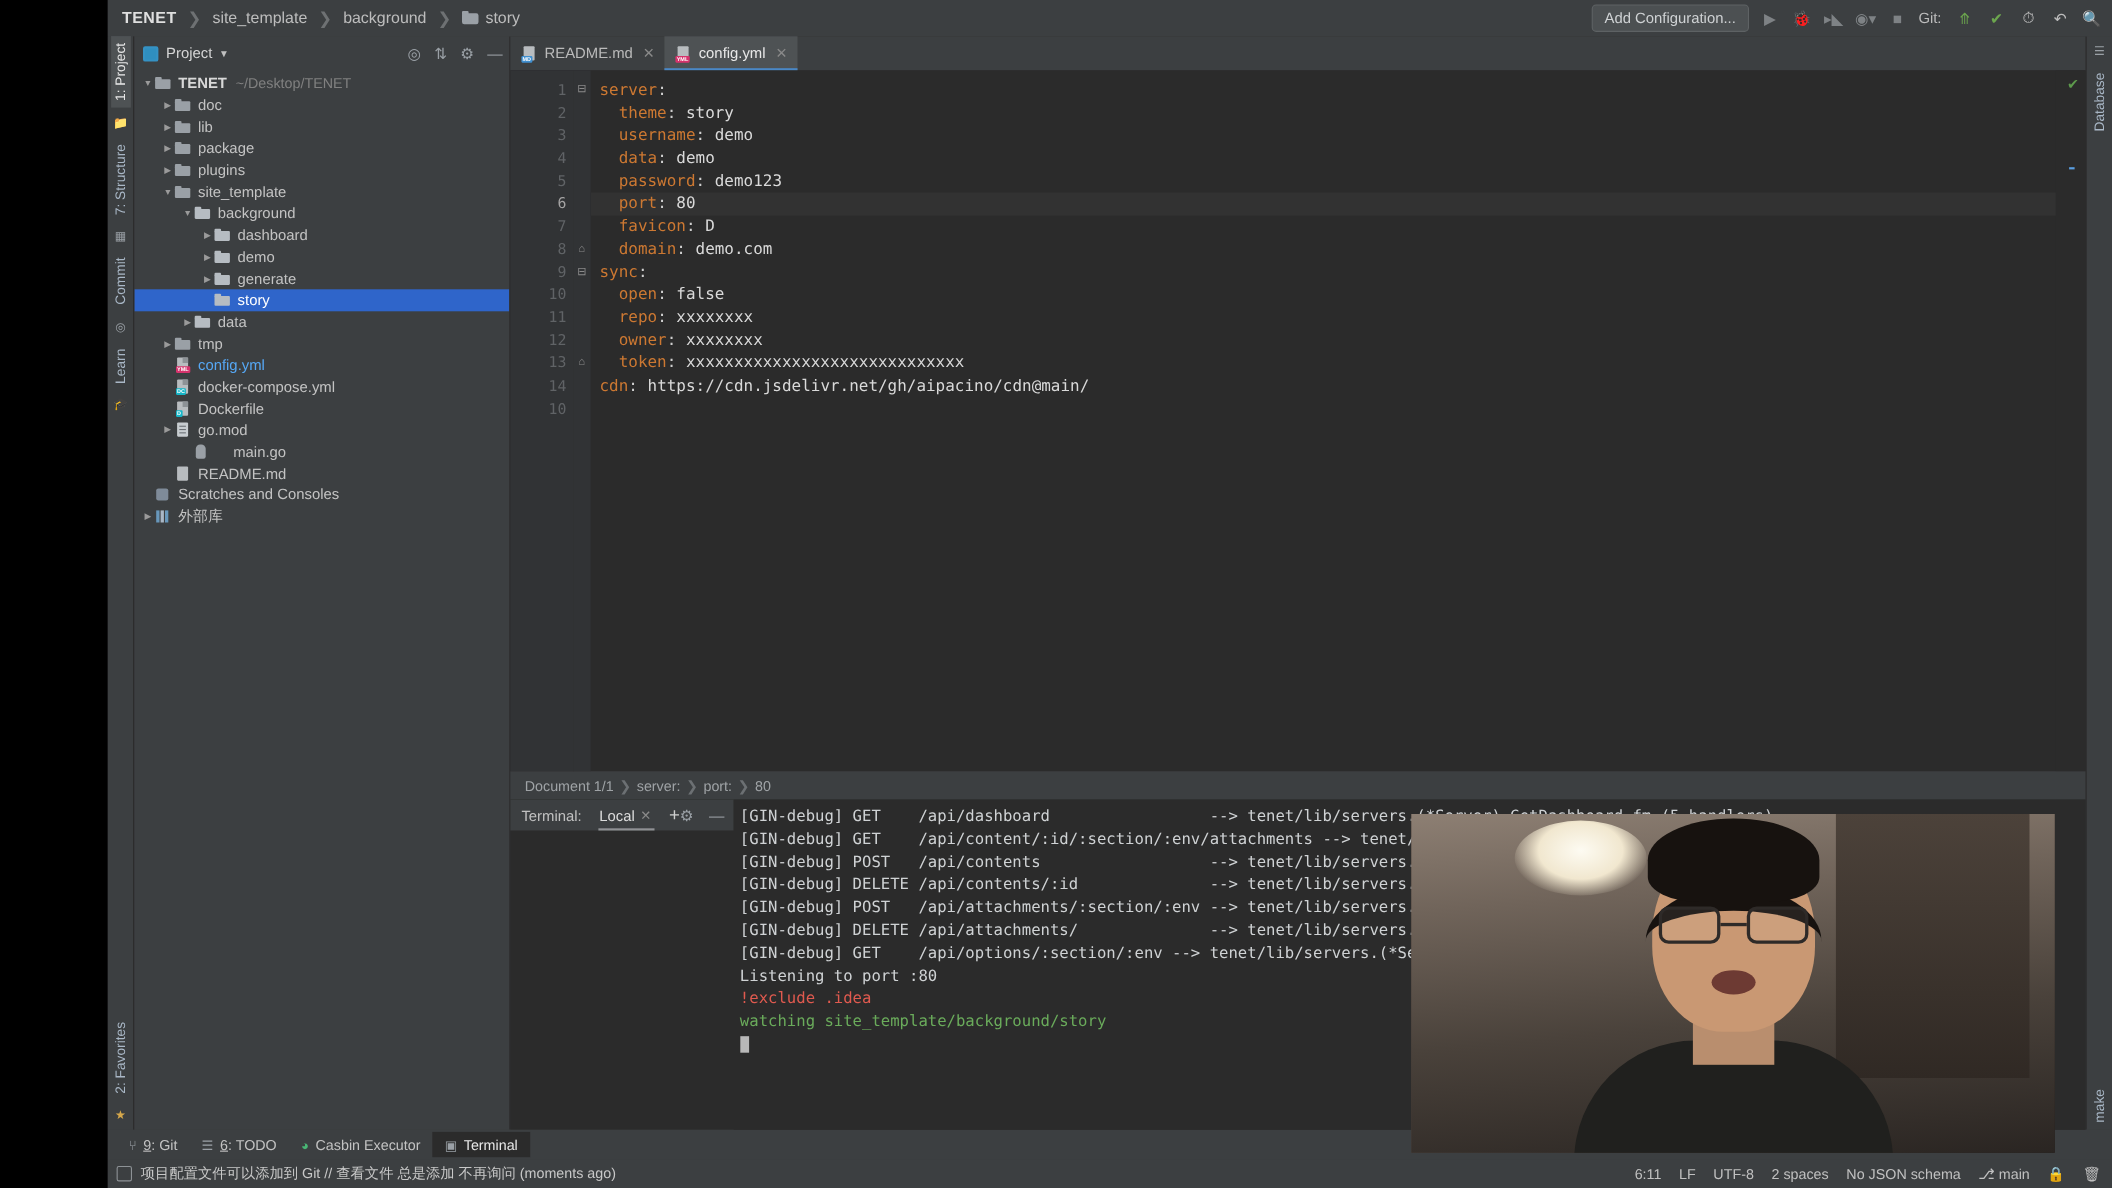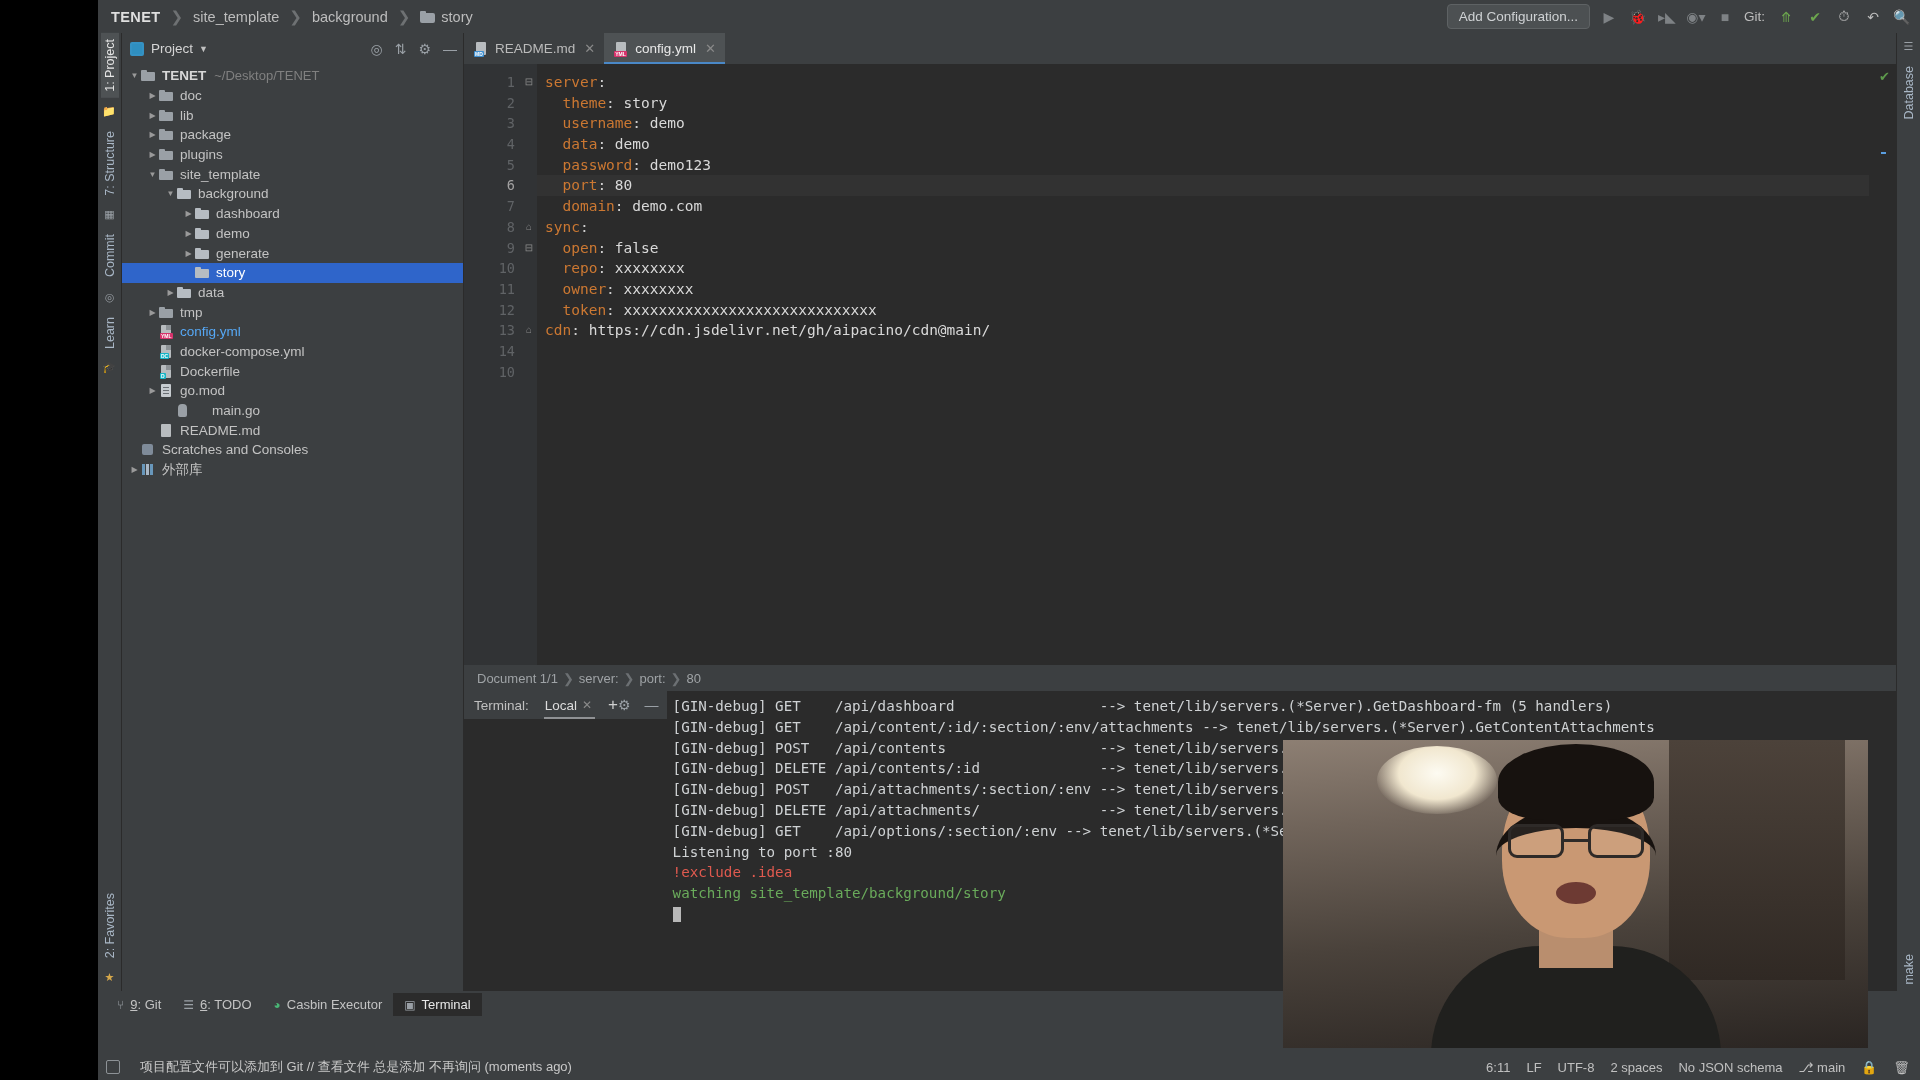--- a/index.html
+++ b/index.html
@@ -222,21 +222,21 @@
   }
   .btool { display:flex; align-items:center; gap:6px; padding:4px 11px; white-space:nowrap; }
   .btool.active { background:#2b2b2b; color:#e8e8e8; }
   .btool u { text-decoration:underline; }
   .bico { font-size:12px; color:#9aa0a6; }
   .bico.green { color:#49b675; }
 
   
   .status {
     height:26px; min-height:26px; background:#3c3f41; display:flex; align-items:center;
-    padding:0 10px 0 8px; font-size:13px; color:#c0c0c0; gap:12px;margin-top:36px;
+    padding:0 10px 0 8px; font-size:13px; color:#c0c0c0; gap:0px;
   }
   .status .msg { margin-left:8px; color:#c8c8c8; }
   .status .right { margin-left:auto; display:flex; align-items:center; gap:16px; }
   .sbico { width:14px;height:14px;border:1px solid #8d9296;border-radius:2px;display:inline-block;}
 
   
   .rstripe {
     width: 24px; min-width:24px; background:#3c3f41; border-left:1px solid #2b2b2b;
     display:flex; flex-direction:column; align-items:center;
   }
@@ -472,20 +472,21 @@
               <div class="foldmark"></div>
               <div class="foldmark"></div>
             </div>
         <div class="code" id="code">
               <div class="cline"><span class="k">server</span><span class="p">:</span></div>
               <div class="cline"><span class="k">  theme</span><span class="p">: </span><span class="v">story</span></div>
               <div class="cline"><span class="k">  username</span><span class="p">: </span><span class="v">demo</span></div>
               <div class="cline"><span class="k">  data</span><span class="p">: </span><span class="v">demo</span></div>
               <div class="cline"><span class="k">  password</span><span class="p">: </span><span class="v">demo123</span></div>
               <div class="cline hl"><span class="k">  port</span><span class="p">: </span><span class="v">80</span></div>
+              <div class="cline"><span class="k">  favicon</span><span class="p">: </span><span class="v">D</span></div>
               <div class="cline"><span class="k">  domain</span><span class="p">: </span><span class="v">demo.com</span></div>
               <div class="cline"><span class="k">sync</span><span class="p">:</span></div>
               <div class="cline"><span class="k">  open</span><span class="p">: </span><span class="v">false</span></div>
               <div class="cline"><span class="k">  repo</span><span class="p">: </span><span class="v">xxxxxxxx</span></div>
               <div class="cline"><span class="k">  owner</span><span class="p">: </span><span class="v">xxxxxxxx</span></div>
               <div class="cline"><span class="k">  token</span><span class="p">: </span><span class="v">xxxxxxxxxxxxxxxxxxxxxxxxxxxxx</span></div>
               <div class="cline"><span class="k">cdn</span><span class="p">: </span><span class="v">https://cdn.jsdelivr.net/gh/aipacino/cdn@main/</span></div>
               <div class="cline">&nbsp;</div>
             </div>
         <div class="rstripe-ed">

